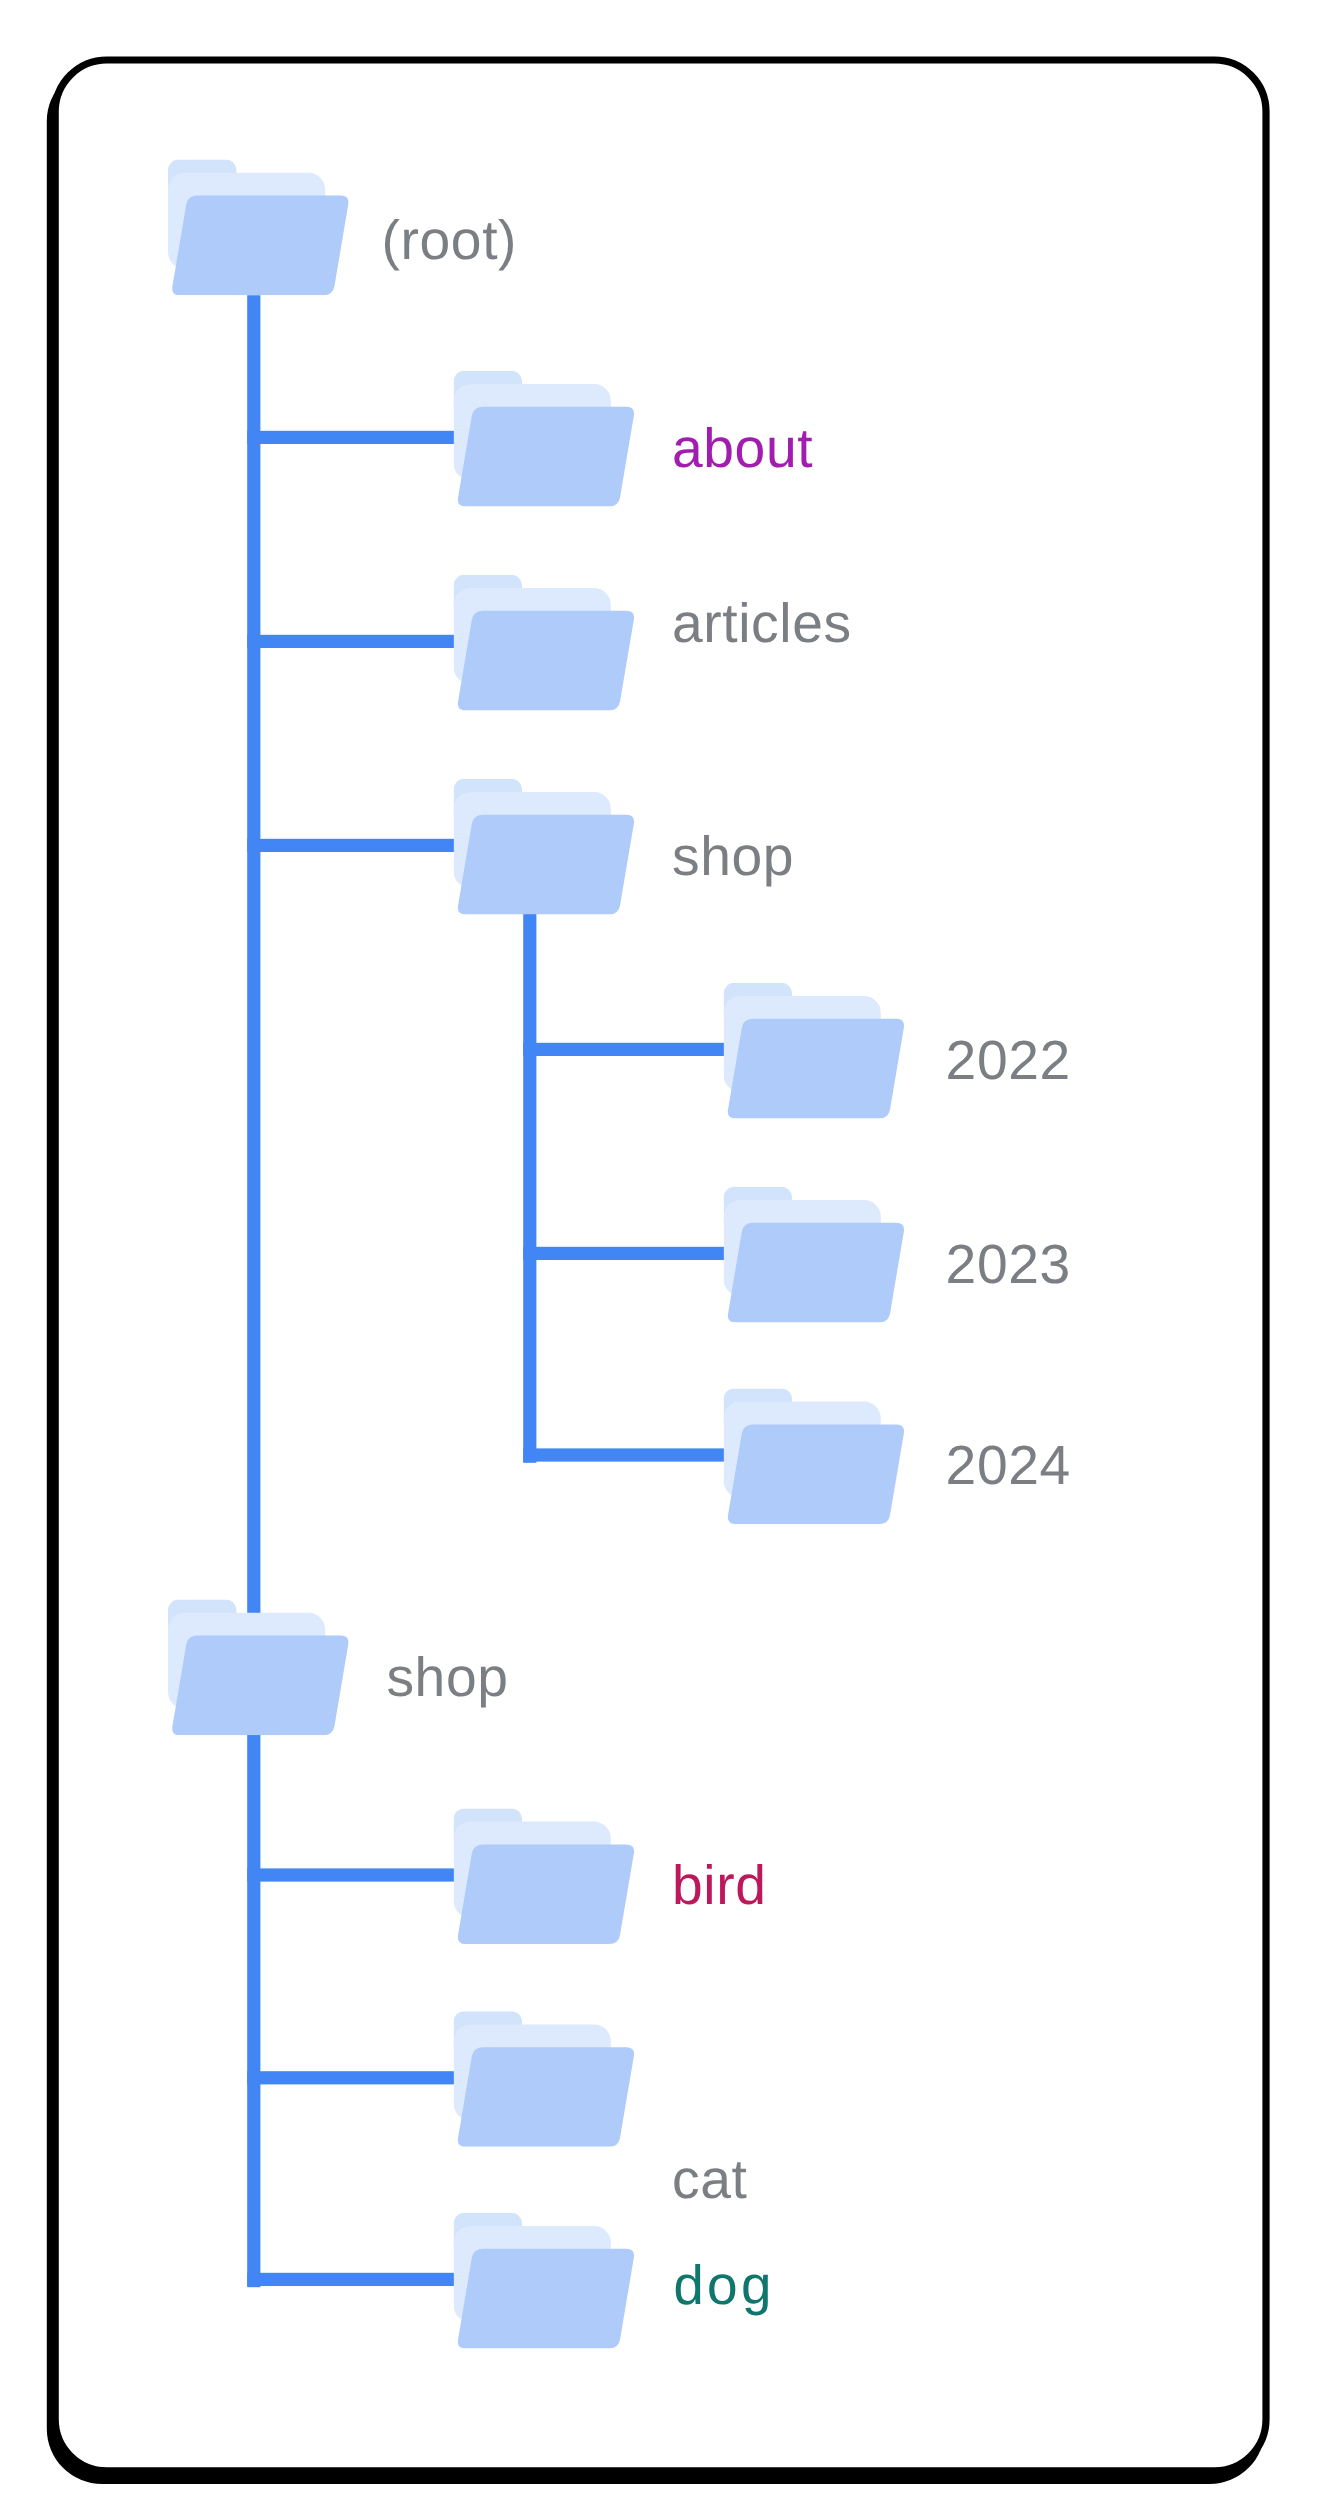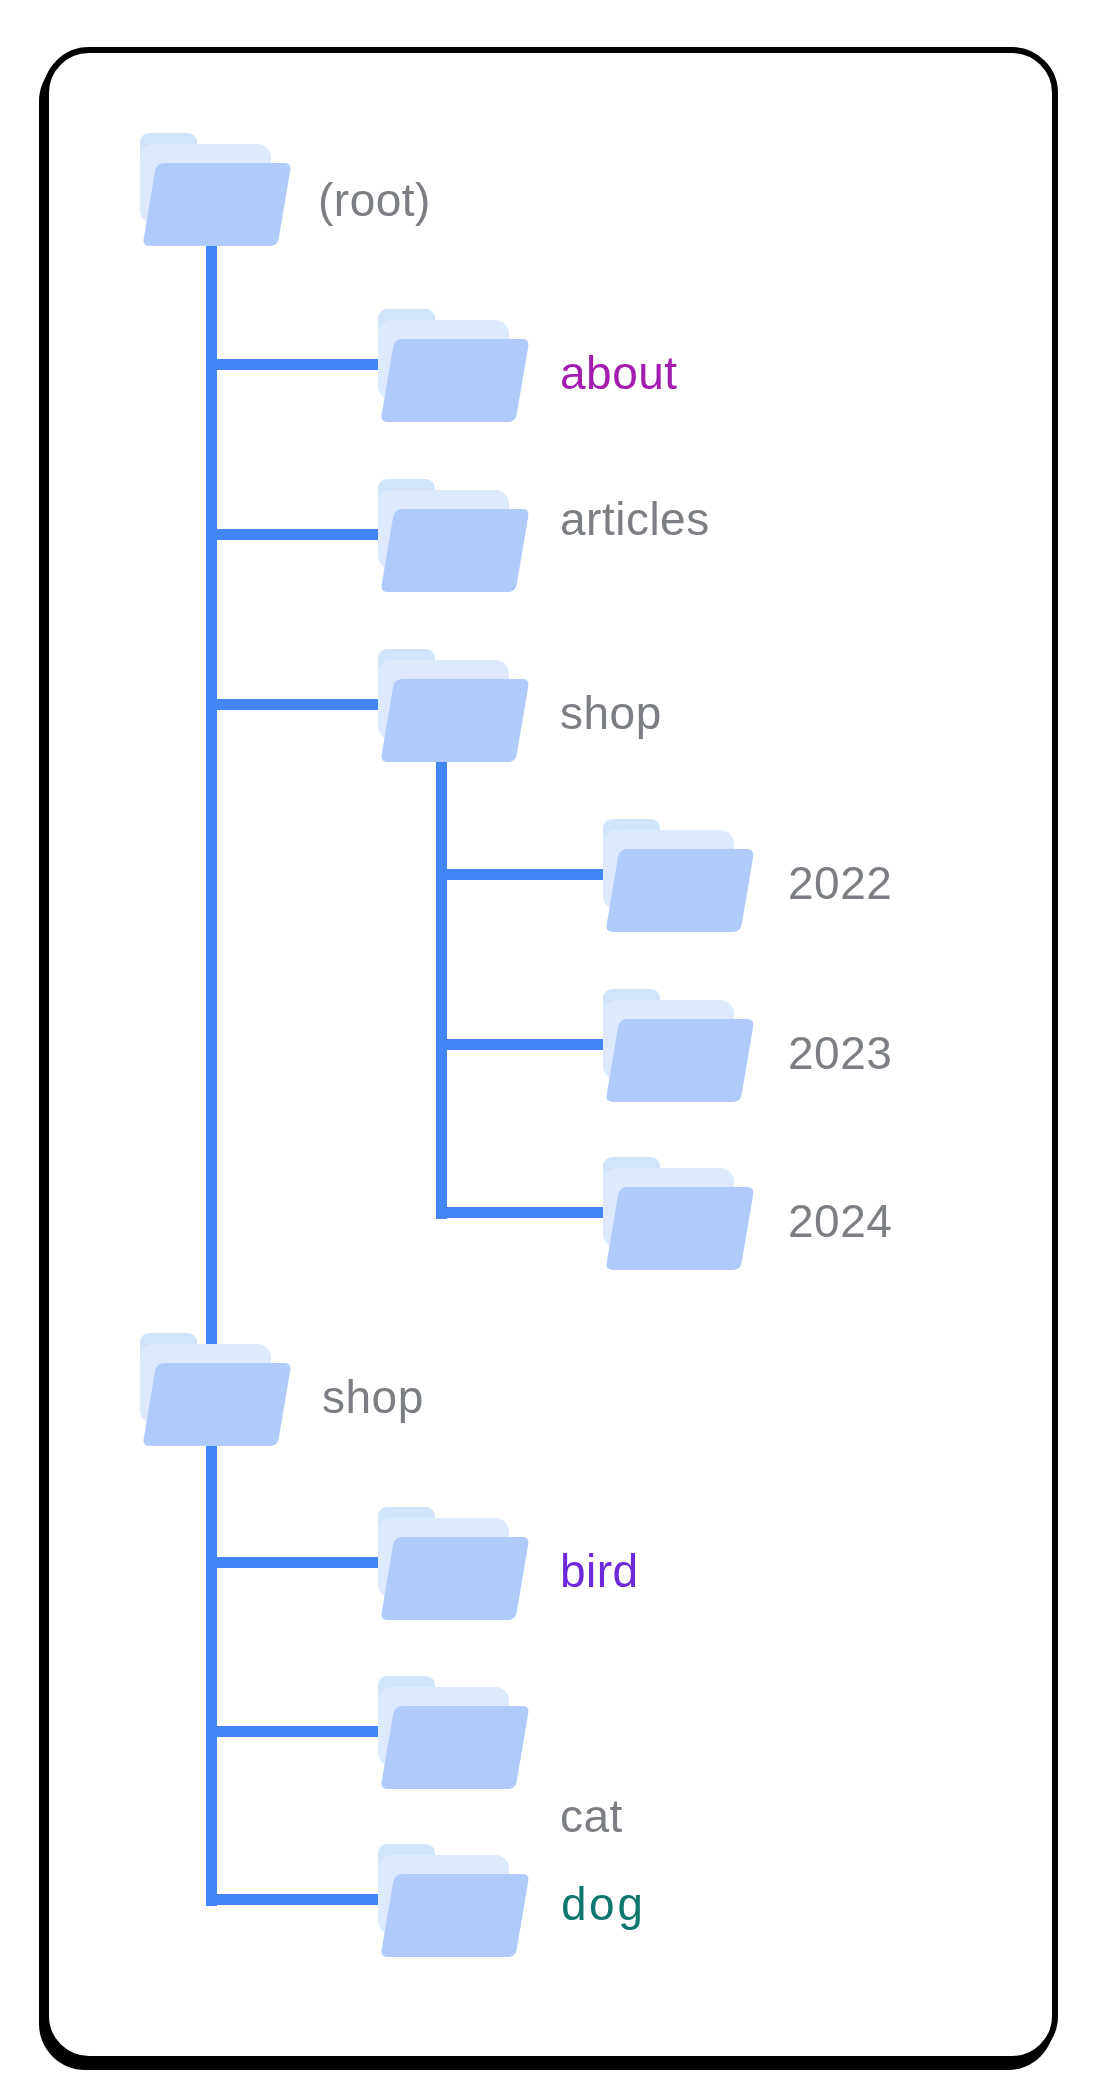--- a/index.html
+++ b/index.html
@@ -119,21 +119,21 @@
           <rect x="0" y="0" width="57" height="36" rx="9" fill="#d2e3fc"></rect>
           <rect x="0" y="11" width="131" height="80" rx="14" fill="#dde9fd"></rect>
           <path d="M25,30 H144 Q151.5,30 150.2,37.5 L138.7,105.5 Q137.4,113 129.6,113 H10 Q2.4,113 3.7,105.5 L15.2,37.5 Q16.5,30 25,30 Z" fill="#aecbfa"></path>
         </svg></div>
       <div class="node-label" style="left: 322px; top: 1397px; color: rgb(123, 126, 130);">shop</div>
       <div class="node-folder" style="left: 378px; top: 1507px;"><svg width="152" height="113" viewBox="0 0 152 113" xmlns="http://www.w3.org/2000/svg">
           <rect x="0" y="0" width="57" height="36" rx="9" fill="#d2e3fc"></rect>
           <rect x="0" y="11" width="131" height="80" rx="14" fill="#dde9fd"></rect>
           <path d="M25,30 H144 Q151.5,30 150.2,37.5 L138.7,105.5 Q137.4,113 129.6,113 H10 Q2.4,113 3.7,105.5 L15.2,37.5 Q16.5,30 25,30 Z" fill="#aecbfa"></path>
         </svg></div>
-      <div class="node-label" style="left: 560px; top: 1571px; color: #6d28d9; text-align: center;">bird</div>
+      <div class="node-label" style="left: 560px; top: 1571px; color: #be185d; text-align: center;">bird</div>
       <div class="node-folder" style="left: 378px; top: 1676px;"><svg width="152" height="113" viewBox="0 0 152 113" xmlns="http://www.w3.org/2000/svg">
           <rect x="0" y="0" width="57" height="36" rx="9" fill="#d2e3fc"></rect>
           <rect x="0" y="11" width="131" height="80" rx="14" fill="#dde9fd"></rect>
           <path d="M25,30 H144 Q151.5,30 150.2,37.5 L138.7,105.5 Q137.4,113 129.6,113 H10 Q2.4,113 3.7,105.5 L15.2,37.5 Q16.5,30 25,30 Z" fill="#aecbfa"></path>
         </svg></div>
       <div class="node-label" style="left: 560px; top: 1816px; color: rgb(123, 126, 130);">cat</div>
       <div class="node-folder" style="left: 378px; top: 1844px;"><svg width="152" height="113" viewBox="0 0 152 113" xmlns="http://www.w3.org/2000/svg">
           <rect x="0" y="0" width="57" height="36" rx="9" fill="#d2e3fc"></rect>
           <rect x="0" y="11" width="131" height="80" rx="14" fill="#dde9fd"></rect>
           <path d="M25,30 H144 Q151.5,30 150.2,37.5 L138.7,105.5 Q137.4,113 129.6,113 H10 Q2.4,113 3.7,105.5 L15.2,37.5 Q16.5,30 25,30 Z" fill="#aecbfa"></path>

